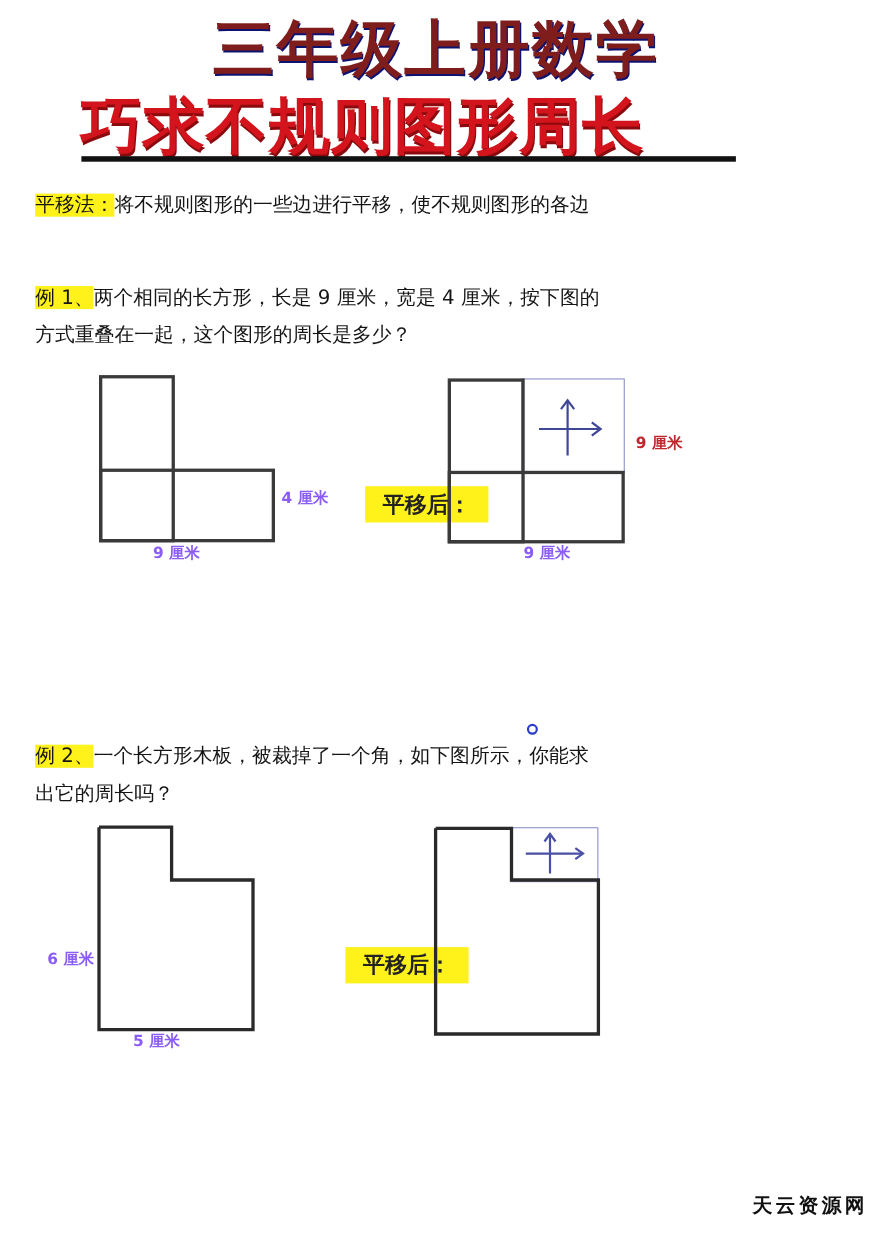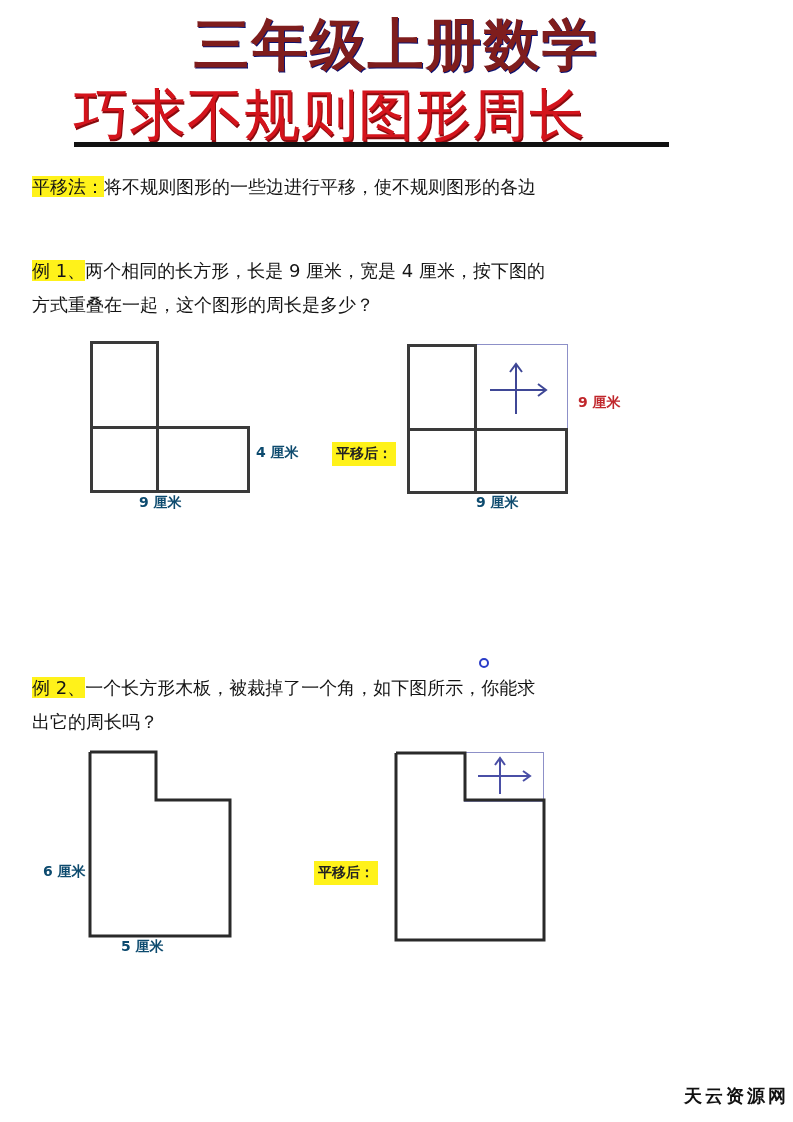--- a/index.html
+++ b/index.html
@@ -8,34 +8,34 @@
       font-family: "DejaVu Sans", "Liberation Sans", sans-serif; color: #111;
     }
     .abs { position: absolute; }
     .title1 {
       left: 0; width: 793px; top: 8px; text-align: center;
       font-size: 56px; font-weight: bold; color: #7f1d1d; letter-spacing: 2px;
       text-shadow: 1px 1px 0 #0c1270;
     }
     .title2 {
       left: 0; width: 659px; top: 78px; text-align: center;
-      font-size: 56px; font-weight: normal; color: #d4141c; letter-spacing: 1px;
+      font-size: 56px; font-weight: bold; color: #d4141c; letter-spacing: 1px;
       text-shadow: 1px 2px 0 #8a0a0e;
     }
     .rule { left: 74px; top: 142px; width: 370px; height: 5px; background: #111; width: 370px; }
     .para {
       left: 32px; width: 730px; font-size: 18px; font-weight: normal; line-height: 34px; color: #151515;
     }
     .hl { background: #fff21a; }
     .shape { position: absolute; border: 3px solid #3a3a3a; box-sizing: border-box; }
     .shape-blue { position: absolute; border: 1.5px solid #8d90c8; box-sizing: border-box; }
-    .dim { position: absolute; font-size: 14px; font-weight: bold; color: #0c4a6e; white-space: nowrap; }
+    .dim { position: absolute; font-size: 14px; font-weight: bold; color: #8b5cf6; white-space: nowrap; }
     .dim-red { color: #c0262b; }
     .label-hl {
-      position: absolute; font-size: 14px; font-weight: bold; background: #fff21a; padding: 3px 4px; color: #222;
+      position: absolute; font-size: 20px; font-weight: bold; background: #fff21a; padding: 3px 16px; color: #222;
     }
     .watermark { right: 4px; bottom: 14px; font-size: 18px; font-weight: bold; letter-spacing: 3px; color: #111; }
     .cursor { position: absolute; width: 6px; height: 6px; border: 2px solid #2a3cc8; border-radius: 50%; }
   </style>
 </head>
 <body>
 
 <div class="abs title1">三年级上册数学</div>
 <div class="abs title2">巧求不规则图形周长</div>
 <div class="abs rule" style="left:74px; width:595px;"></div>

